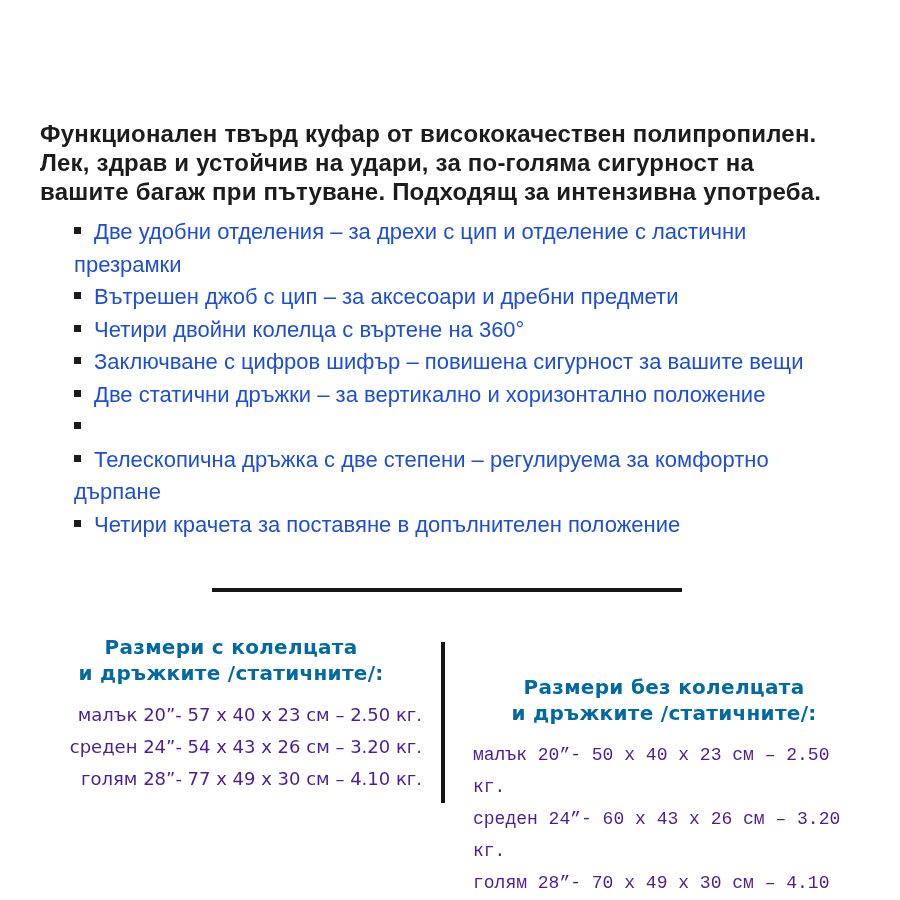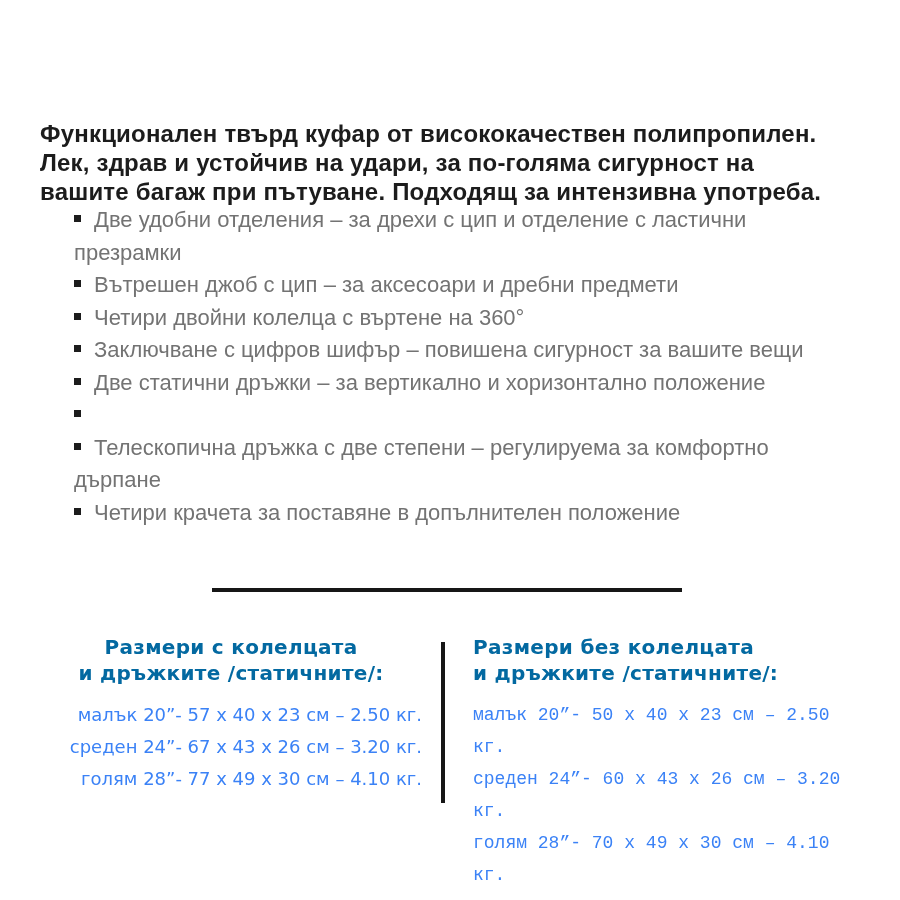--- a/index.html
+++ b/index.html
@@ -27,29 +27,29 @@
     font-weight: bold;
     font-size: 24px;
     line-height: 29px;
     letter-spacing: 0.2px;
     color: #1c1c1c;
   }
 
   
   .features {
     position: absolute;
-    top: 204px;
+    top: 216px;
     left: 68px;
     width: 766px;
     margin: 0;
     padding: 0;
     list-style: none;
     font-size: 22px;
     line-height: 32.5px;
-    color: #737373;
+    color: #1d4ed8;
   }
   .features li {
     padding-left: 6px;
   }
   .bullet-sq {
     display: inline-block;
     width: 7px;
     height: 7px;
     background: #1c1c1c;
     margin-right: 13px;
@@ -77,27 +77,27 @@
   .sizes-col.right { left: 473px; }
 
   .col-title {
     font-weight: bold;
     font-size: 20px;
     line-height: 26px;
     letter-spacing: 0.3px;
     color: #0369a1;
   }
   .sizes-col.left  .col-title { text-align: center; }
-  .sizes-col.right .col-title { text-align: left; }
+  .sizes-col.right .col-title { text-align: center; margin-top: 40px; }
 
   .size-rows {
     margin-top: 13px;
     font-size: 18px;
     line-height: 32px;
-    color: #3b82f6;
+    color: #4c1d95;
   }
   .sizes-col.left  .size-rows { text-align: right; }
   .sizes-col.right .size-rows { text-align: left; font-family: Liberation Mono, monospace; }
 
   .v-divider {
     position: absolute;
     top: 642px;
     left: 441px;
     width: 4px;
     height: 161px;
@@ -126,21 +126,21 @@
 
 <div class="h-divider"></div>
 
 <div class="sizes-col left">
   <div class="col-title">
     <div>Размери с колелцата</div>
     <div>и дръжките /статичните/:</div>
   </div>
   <div class="size-rows">
     <div>малък 20”- 57 х 40 х 23 см – 2.50 кг.</div>
-    <div>среден 24”- 67 х 43 х 26 см – 3.20 кг.</div>
+    <div>среден 24”- 54 х 43 х 26 см – 3.20 кг.</div>
     <div>голям 28”- 77 х 49 х 30 см – 4.10 кг.</div>
   </div>
 </div>
 
 <div class="v-divider"></div>
 
 <div class="sizes-col right">
   <div class="col-title">
     <div>Размери без колелцата</div>
     <div>и дръжките /статичните/:</div>

